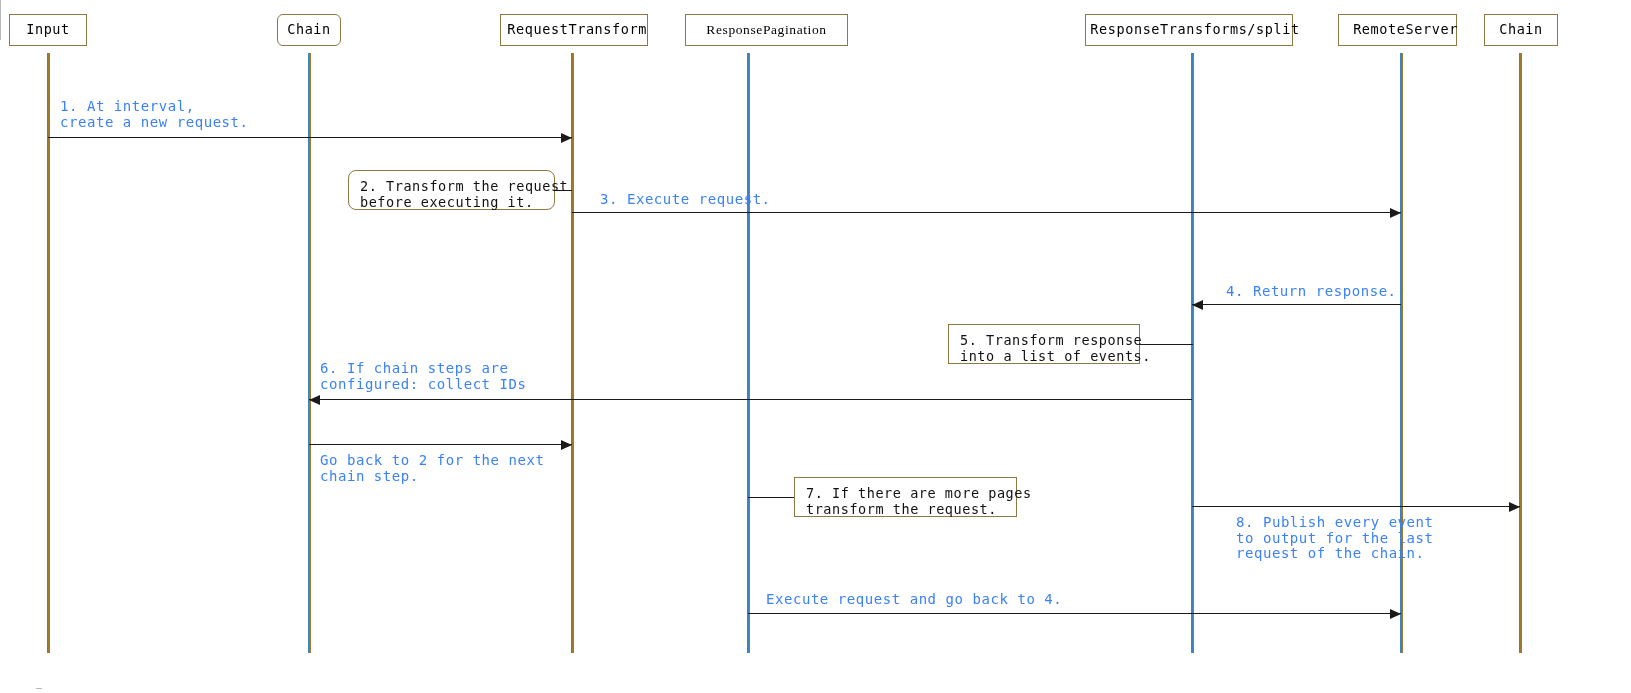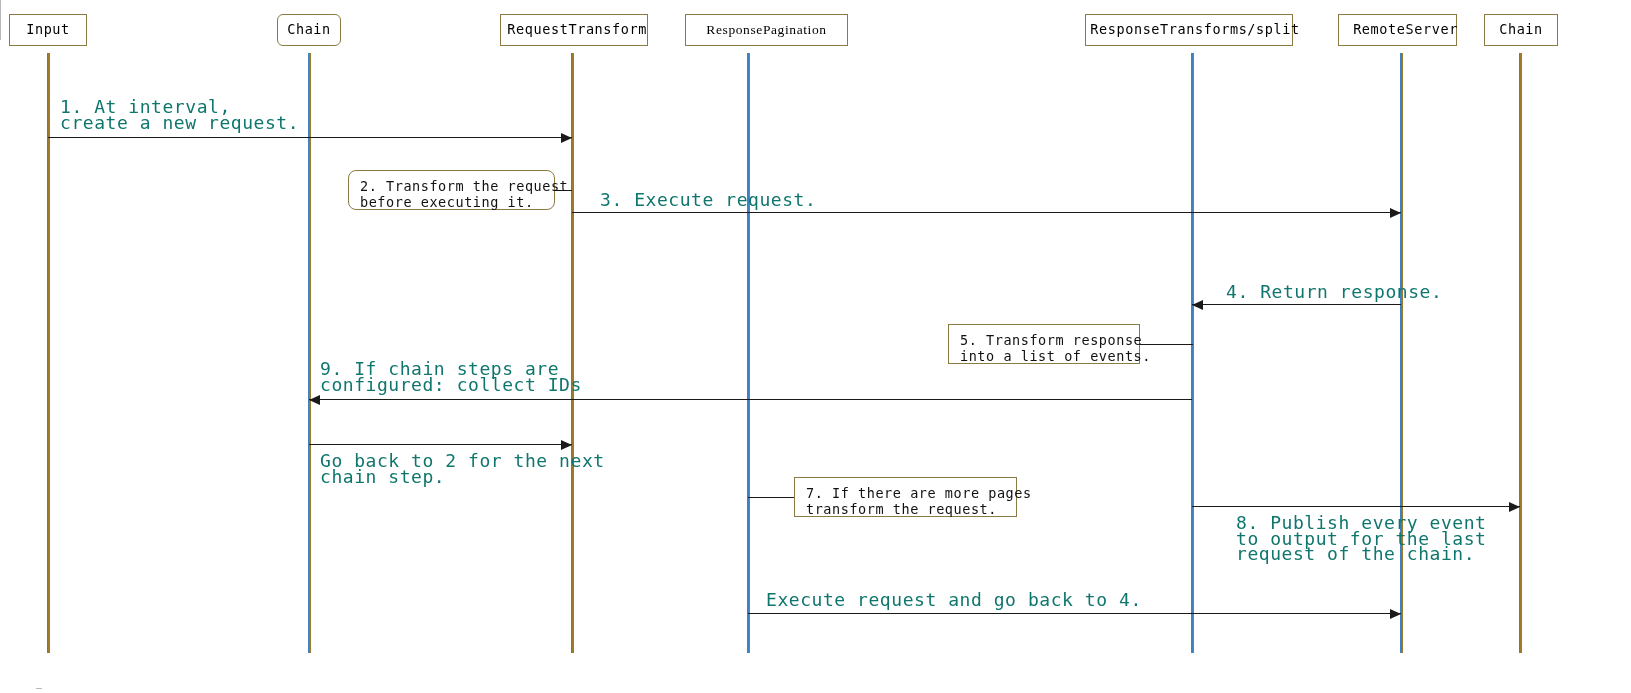--- a/index.html
+++ b/index.html
@@ -51,24 +51,24 @@
     width: 0;
     height: 0;
     border-top: 5px solid transparent;
     border-bottom: 5px solid transparent;
   }
   .arrow-head.right { border-left: 11px solid #1a1a1a; }
   .arrow-head.left  { border-right: 11px solid #1a1a1a; }
   
   .msg-text {
     position: absolute;
-    font-size: 18px;
+    font-size: 14px;
     line-height: 15.6px;
     white-space: pre;
-    color: #0f766e;
+    color: #3b82f6;
     letter-spacing: 0.55px;
   }
   
   .note {
     position: absolute;
     box-sizing: border-box;
     border: 1px solid #8a7b45;
     background: #ffffff;
     font-size: 13.5px;
     line-height: 15.6px;
@@ -136,21 +136,21 @@
       <div class="msg-text" style="left: 60px; top: 99px;">1. At interval,
 create a new request.</div>
       <div class="msg-line" style="left: 572px; top: 212px; width: 829px;"></div>
       <div class="arrow-head right" style="top: 207.5px; left: 1390px;"></div>
       <div class="msg-text" style="left: 590px; top: 192px; margin-left: 10px;">3. Execute request.</div>
       <div class="msg-line" style="left: 1192px; top: 304px; width: 209px;"></div>
       <div class="arrow-head left" style="top: 299.5px; left: 1192px;"></div>
       <div class="msg-text" style="left: 1226px; top: 284px;">4. Return response.</div>
       <div class="msg-line" style="left: 309px; top: 399px; width: 883px;"></div>
       <div class="arrow-head left" style="top: 394.5px; left: 309px;"></div>
-      <div class="msg-text" style="left: 320px; top: 361px;">9. If chain steps are
+      <div class="msg-text" style="left: 320px; top: 361px;">6. If chain steps are
 configured: collect IDs</div>
       <div class="msg-line" style="left: 309px; top: 444px; width: 263px;"></div>
       <div class="arrow-head right" style="top: 439.5px; left: 561px;"></div>
       <div class="msg-text" style="left: 320px; top: 453px;">Go back to 2 for the next
 chain step.</div>
       <div class="msg-line" style="left: 1192px; top: 506px; width: 328px;"></div>
       <div class="arrow-head right" style="top: 501.5px; left: 1509px;"></div>
       <div class="msg-text" style="left: 1204px; top: 515px; margin-left: 32px;">8. Publish every event
 to output for the last
 request of the chain.</div>

